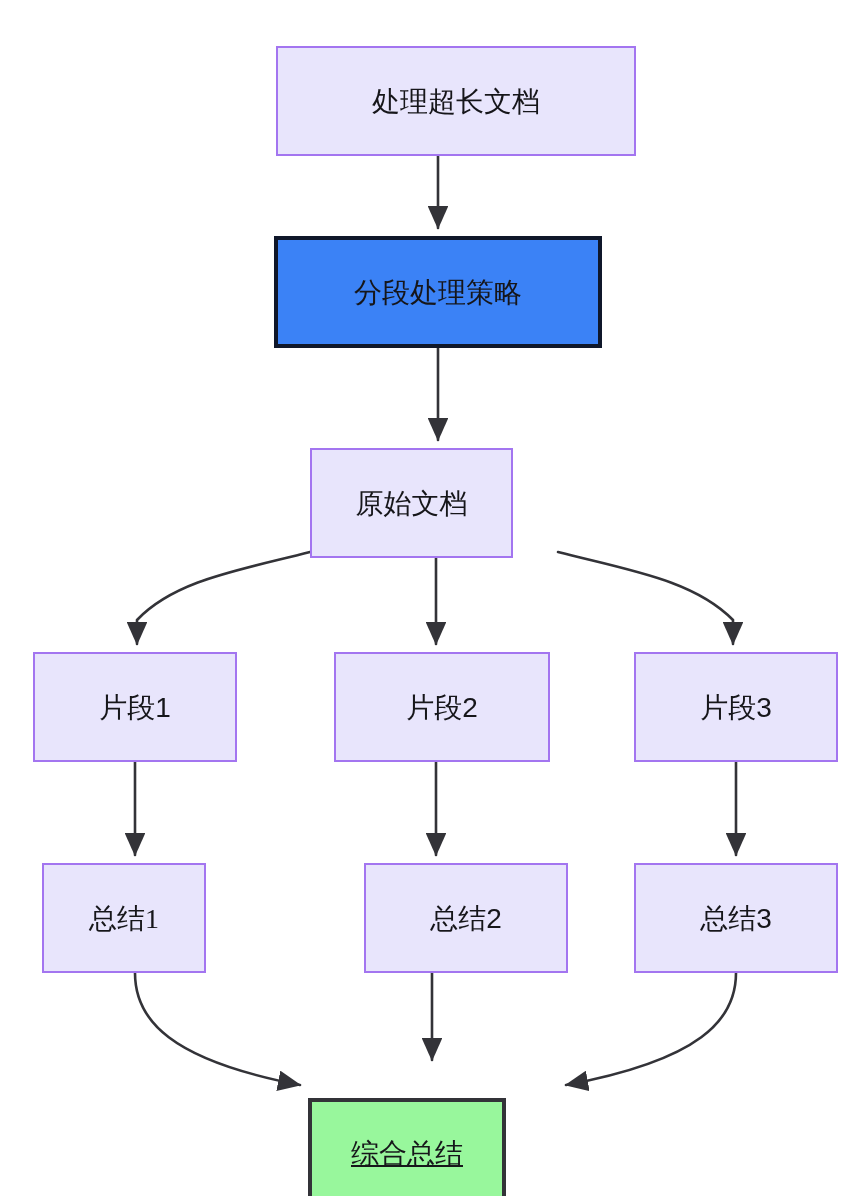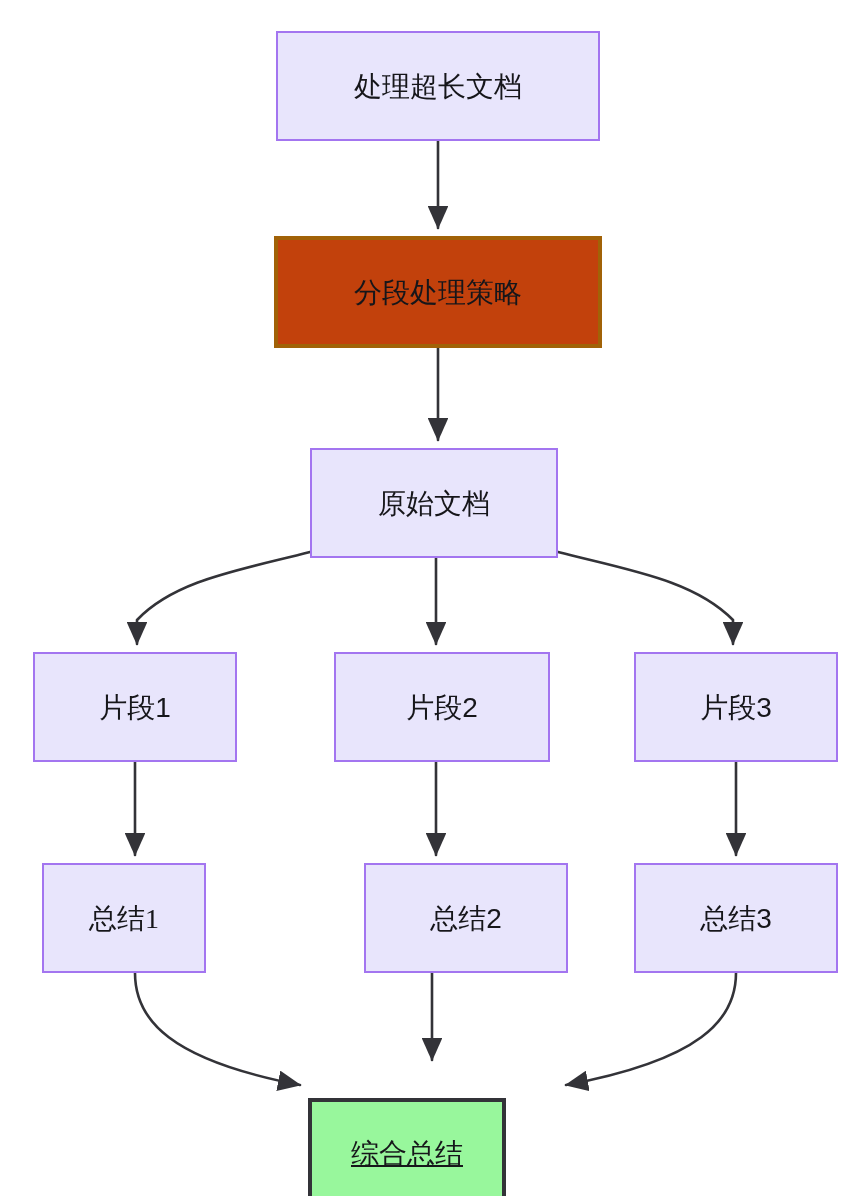--- a/index.html
+++ b/index.html
@@ -42,22 +42,22 @@
     white-space: nowrap;
   }
   
   .node--default {
     background: #e8e5fc;
     border: 2px solid #a375f0;
     color: #16161a;
   }
   
   .node--strategy {
-    background: #c2410c;
-    border: 4px solid #a16207;
+    background: #3b82f6;
+    border: 4px solid #0f172a;
     color: #16161a;
   }
   
   .node--final {
     background: #98f79c;
     border: 4px solid #333338;
     color: #16161a;
   }
   .fs-28 { font-size: 28px; }
 </style>
@@ -81,27 +81,27 @@
         <path d="M 135,762 L 135,855" fill="none" stroke="#333338" stroke-width="2.6" stroke-linecap="round" marker-end="url(#arrowhead)"></path>
         <path d="M 436,762 L 436,855" fill="none" stroke="#333338" stroke-width="2.6" stroke-linecap="round" marker-end="url(#arrowhead)"></path>
         <path d="M 736,762 L 736,855" fill="none" stroke="#333338" stroke-width="2.6" stroke-linecap="round" marker-end="url(#arrowhead)"></path>
         <path d="M 135,973 C 135,1020 170,1060 300,1085" fill="none" stroke="#333338" stroke-width="2.6" stroke-linecap="round" marker-end="url(#arrowhead)"></path>
         <path d="M 432,973 L 432,1060" fill="none" stroke="#333338" stroke-width="2.6" stroke-linecap="round" marker-end="url(#arrowhead)"></path>
         <path d="M 736,973 C 736,1020 700,1060 566,1085" fill="none" stroke="#333338" stroke-width="2.6" stroke-linecap="round" marker-end="url(#arrowhead)"></path>
       </g>
   </svg>
 
   <div id="node-group">
-      <div class="node node--default" style="left: 276px; top: 31px; width: 324px; height: 110px;">
+      <div class="node node--default" style="left: 276px; top: 46px; width: 360px; height: 110px;">
         <span class="node-label fs-28">处理超长文档</span>
       </div>
       <div class="node node--strategy" style="left: 274px; top: 236px; width: 328px; height: 112px;">
         <span class="node-label fs-28">分段处理策略</span>
       </div>
-      <div class="node node--default" style="left: 310px; top: 448px; width: 248px; height: 110px;">
+      <div class="node node--default" style="left: 310px; top: 448px; width: 203px; height: 110px;">
         <span class="node-label fs-28">原始文档</span>
       </div>
       <div class="node node--default" style="left: 33px; top: 652px; width: 204px; height: 110px; text-align: center;">
         <span class="node-label fs-28">片段1</span>
       </div>
       <div class="node node--default" style="left: 334px; top: 652px; width: 216px; height: 110px;">
         <span class="node-label fs-28">片段2</span>
       </div>
       <div class="node node--default" style="left: 634px; top: 652px; width: 204px; height: 110px;">
         <span class="node-label fs-28">片段3</span>

